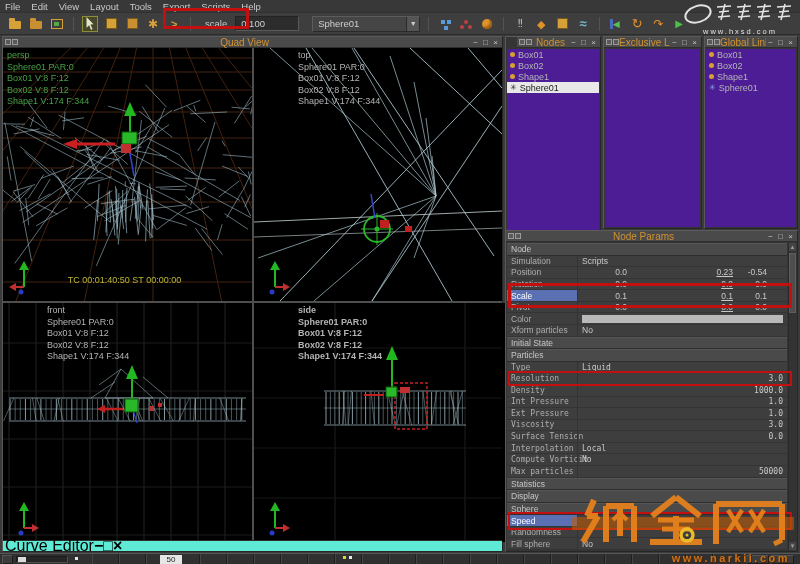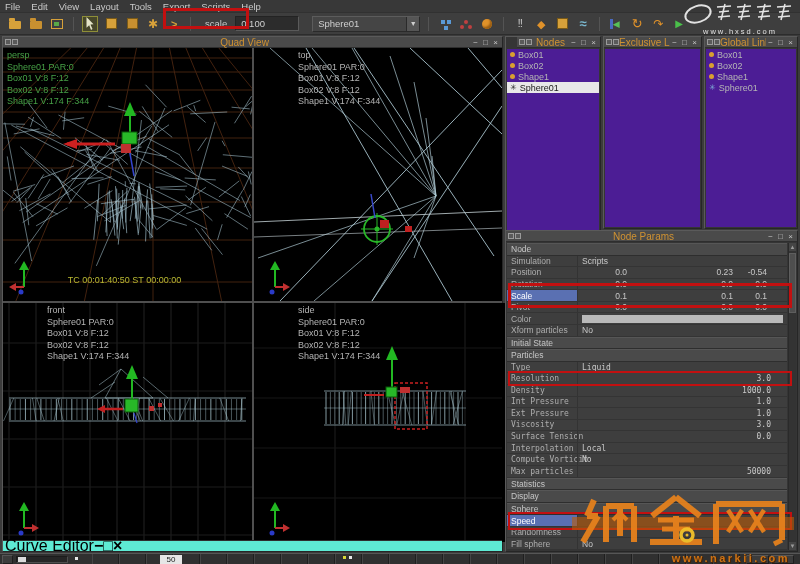--- a/index.html
+++ b/index.html
@@ -57,23 +57,23 @@
   
   .params-body { position:absolute; left:1px; right:10px; top:12px; bottom:1px; display:flex; flex-direction:column; }
   .prow { flex:1; display:flex; align-items:center; background:#3e3e3e; border-bottom:1px solid #343434; position:relative; min-height:0; }
   .prow.section { background:#4a4a4a; border-bottom:1px solid #2e2e2e; border-top:1px solid #565656; }
   .prow.section .plabel { color:#c6c6c6; width:auto; }
   .plabel { width:70px; flex:0 0 auto; font-size:8.5px; color:#aeaeae; padding-left:4px; white-space:nowrap; overflow:visible; }
   .prow.mono .plabel, .prow.mono .pval { font-family:"DejaVu Sans Mono", monospace; font-size:8px; }
   .pvals { flex:1; display:flex; align-items:center; height:100%; border-left:1px solid #333; }
   .pval { font-size:8.5px; color:#c8c8c8; white-space:nowrap; }
   .pval.l { padding-left:4px; }
-  .pval.r { flex:1; text-align:right; padding-right:16px; }
+  .pval.r { flex:1; text-align:right; padding-right:4px; }
   .pv3 { text-align:right; padding-right:3px; }
-  .pv3.c1 { width:52px; } .pv3.c2 { width:106px; } .pv3.c3 { width:34px; }
+  .pv3.c1 { width:52px; } .pv3.c2 { width:106px;text-decoration:underline; } .pv3.c3 { width:34px; }
   .prow.sel .plabel { background:#5a70b2; color:#fff; height:100%; display:flex; align-items:center; }
   .swbar { flex:1; height:8px; background:#b9b9b9; margin:0 4px; }
   .prow.hl::after { content:''; position:absolute; left:1px; right:-5px; border:3px solid #c21010; z-index:40; pointer-events:none; }
   .prow.hl-scale::after { top:-7px; bottom:-7px; }
   .prow.hl-res::after { top:-2px; bottom:-2px; border-width:2px; }
   .prow.hl-speed::after { top:-3px; bottom:-4px; border-width:2px; }
   .pscroll { position:absolute; right:1px; top:12px; bottom:1px; width:8px; background:#333; border-left:1px solid #2a2a2a; }
   .pscroll .up,.pscroll .dn { position:absolute; left:0; width:7px; height:8px; font-size:6px; color:#9a9a9a; text-align:center; line-height:8px; background:#454545; }
   .pscroll .up { top:0; } .pscroll .dn { bottom:0; }
   .pscroll .thumb { position:absolute; left:0; top:10px; width:7px; height:60px; background:#4e4e4e; border:1px solid #5e5e5e; }
@@ -514,21 +514,21 @@
             <div>Shape1 V:174 F:344</div>
           </div>
           <svg width="34" height="38" class="axisicon">
             <line x1="16" y1="30" x2="16" y2="11" stroke="#22b822" stroke-width="2"></line>
             <polygon points="16,4 11,13 21,13" fill="#22b822"></polygon>
             <line x1="16" y1="30" x2="27" y2="30" stroke="#c03030" stroke-width="2"></line>
             <polygon points="31,30 24,26 24,34" fill="#c03030"></polygon>
             <circle cx="13" cy="35" r="2.5" fill="#2a3ac8"></circle>
           </svg>
         </div>
-        <div class="vp gray" style="left: 251px; top: 255px; width: 272px; height: 239px;">
+        <div class="vp gray" style="left: 251px; top: 255px; width: 272px; height: 239px; font-weight: bold;">
           <svg width="248" height="239" class="scene">
             <line x1="81" y1="0" x2="81" y2="239" stroke="#1e1e1e" stroke-width="1"></line>
             <line x1="211" y1="0" x2="211" y2="239" stroke="#1e1e1e" stroke-width="1"></line>
             <line x1="0" y1="45" x2="248" y2="45" stroke="#161616" stroke-width="1"></line>
             <line x1="0" y1="95" x2="248" y2="95" stroke="#161616" stroke-width="1"></line>
             <line x1="0" y1="145" x2="248" y2="145" stroke="#161616" stroke-width="1"></line>
             <line x1="0" y1="195" x2="248" y2="195" stroke="#161616" stroke-width="1"></line>
             <line x1="70" y1="88" x2="212" y2="88" stroke="rgba(172,202,212,0.85)" stroke-width="0.8"></line>
             <line x1="70" y1="122" x2="212" y2="122" stroke="rgba(172,202,212,0.85)" stroke-width="0.8"></line>
             <line x1="70" y1="105" x2="212" y2="105" stroke="rgba(172,202,212,0.85)" stroke-width="0.5"></line>

